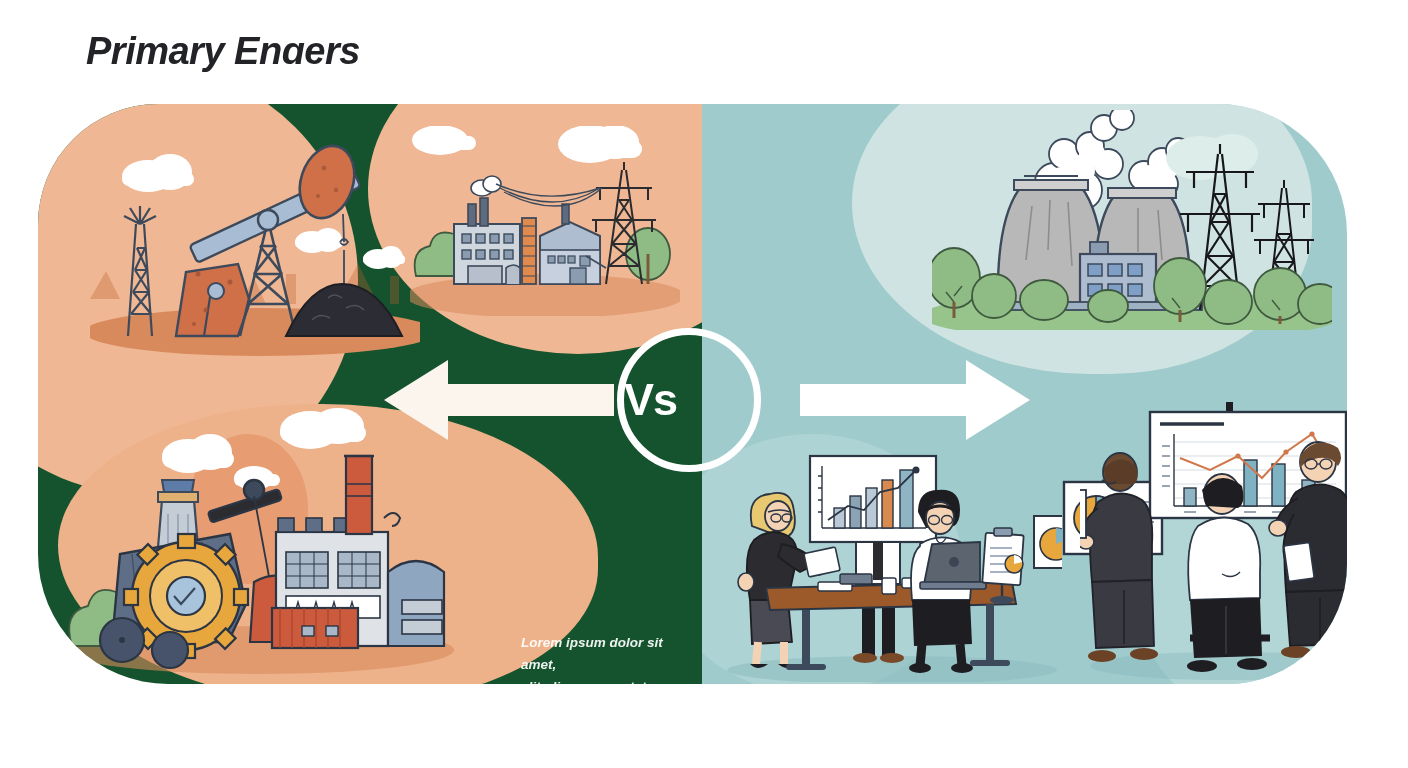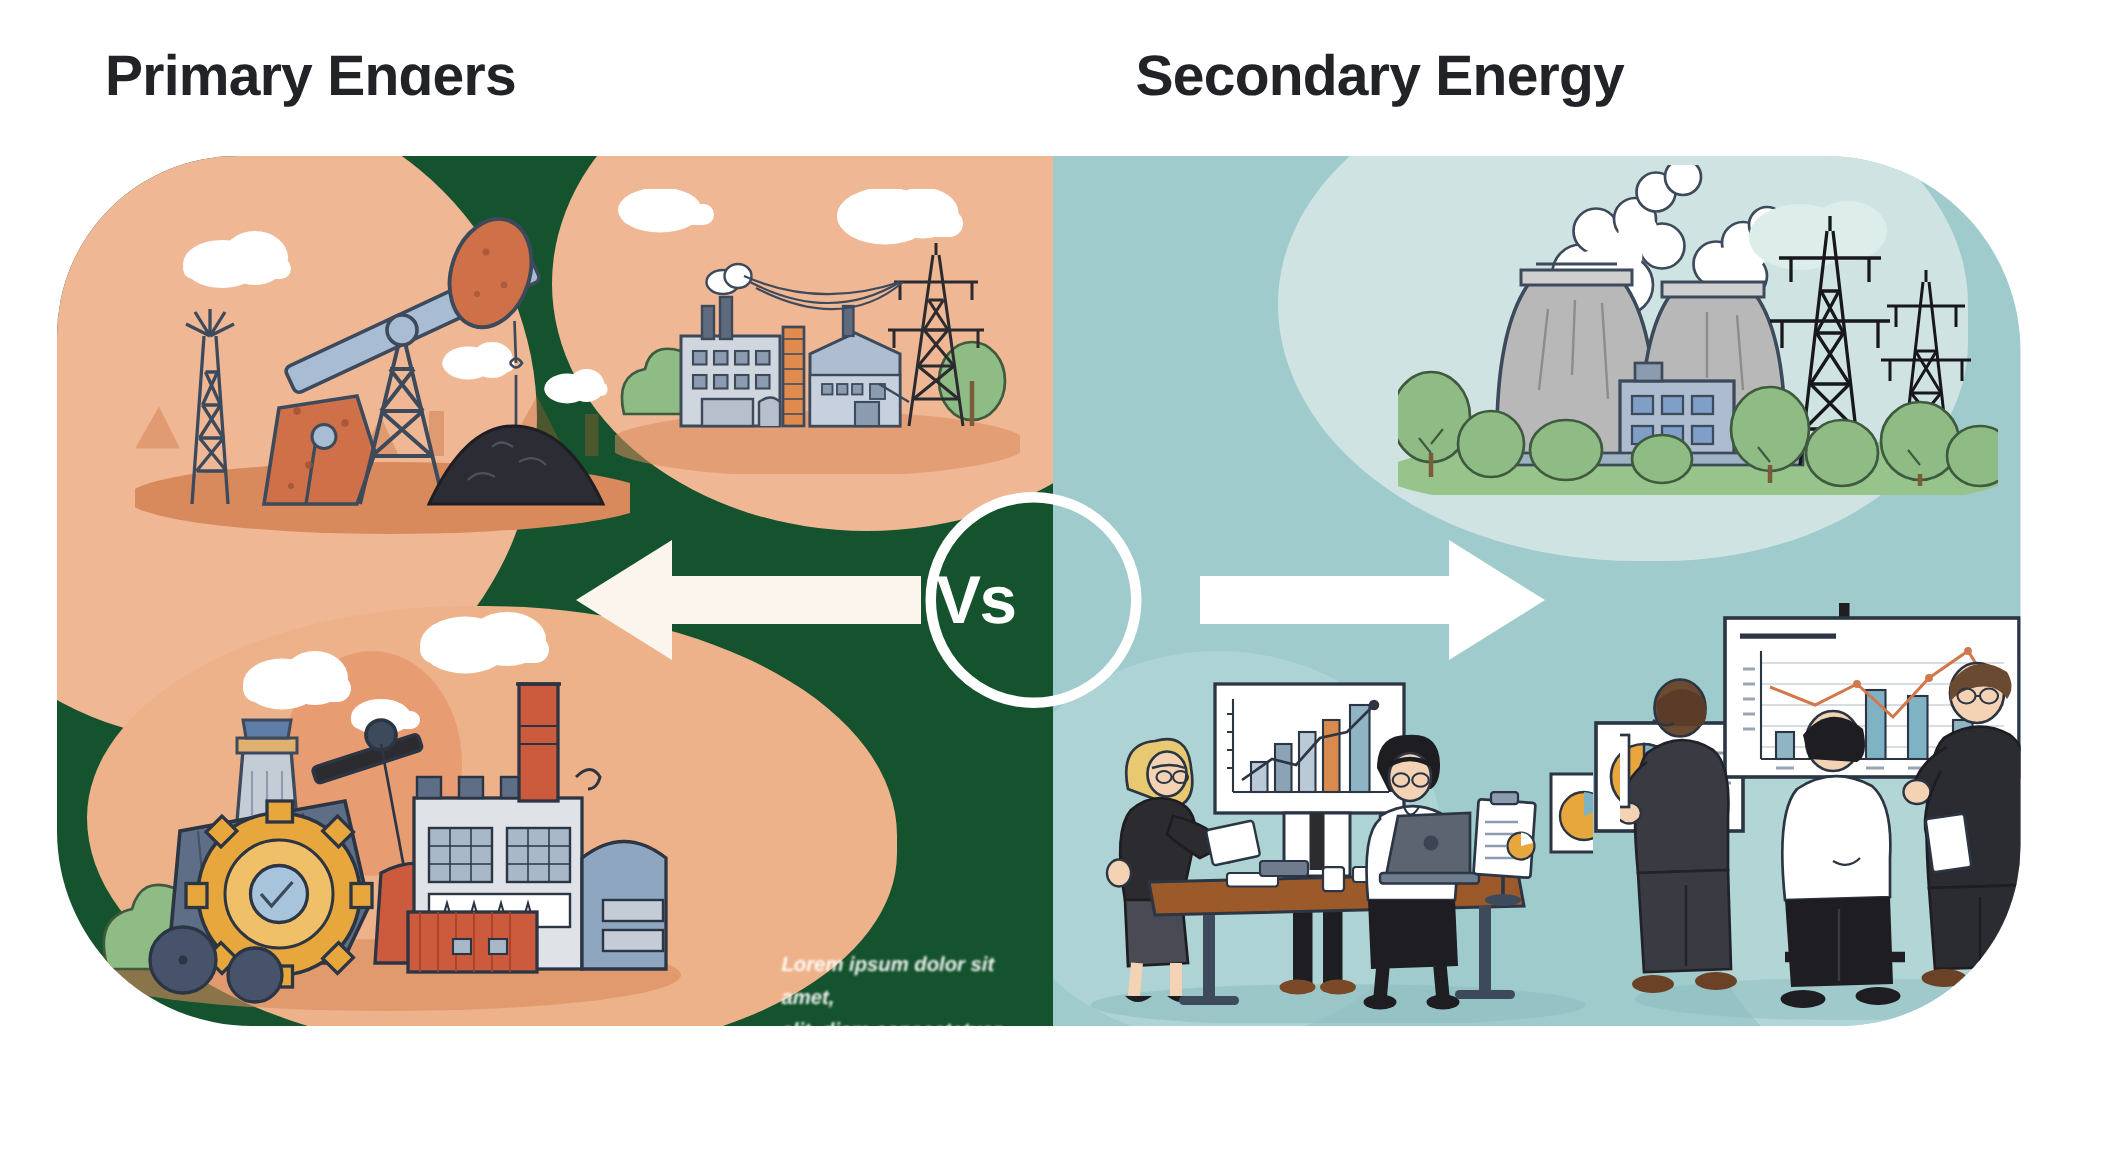--- a/index.html
+++ b/index.html
@@ -19,21 +19,21 @@
   
   .title {
     position: absolute;
     top: 30px;
     font-size: 38px;
     font-weight: bold;
     letter-spacing: -0.5px;
     color: #222326;
     white-space: nowrap;
   }
-  #title-left  { left: 70px; }
+  #title-left  { left: 86px; font-style: italic; }
   #title-right { left: 757px; }
 
   
   .panel {
     position: absolute;
     top: 104px;
     height: 580px;
     overflow: hidden;
   }
   #panel-left {
@@ -98,21 +98,20 @@
     white-space: pre-line;
   }
   #copy-left  { left: 483px; top: 528px; }
 </style>
 </head>
 <body>
 
 <div id="stage">
 
   <div id="title-left" class="title">Primary Enɑers</div>
-  <div id="title-right" class="title">Secondary Energy</div>
 
   <div id="panel-left" class="panel">
     <div class="blob blob-l1"></div>
     <div class="blob blob-l2"></div>
     <div class="blob blob-l3"></div>
     <div class="blob blob-l4"></div>
 
     <svg class="scene" style="left:52px; top:20px;" width="330" height="240" viewBox="0 0 330 240">
       <g fill="#ffffff">
         <ellipse cx="58" cy="52" rx="26" ry="16"></ellipse>

